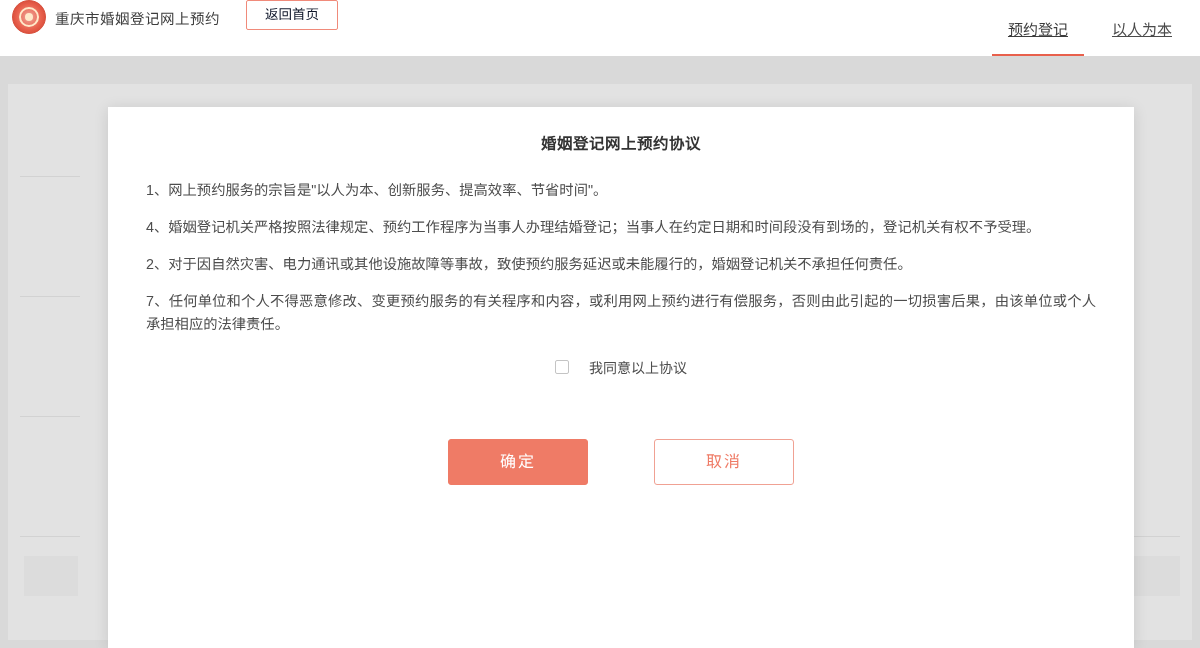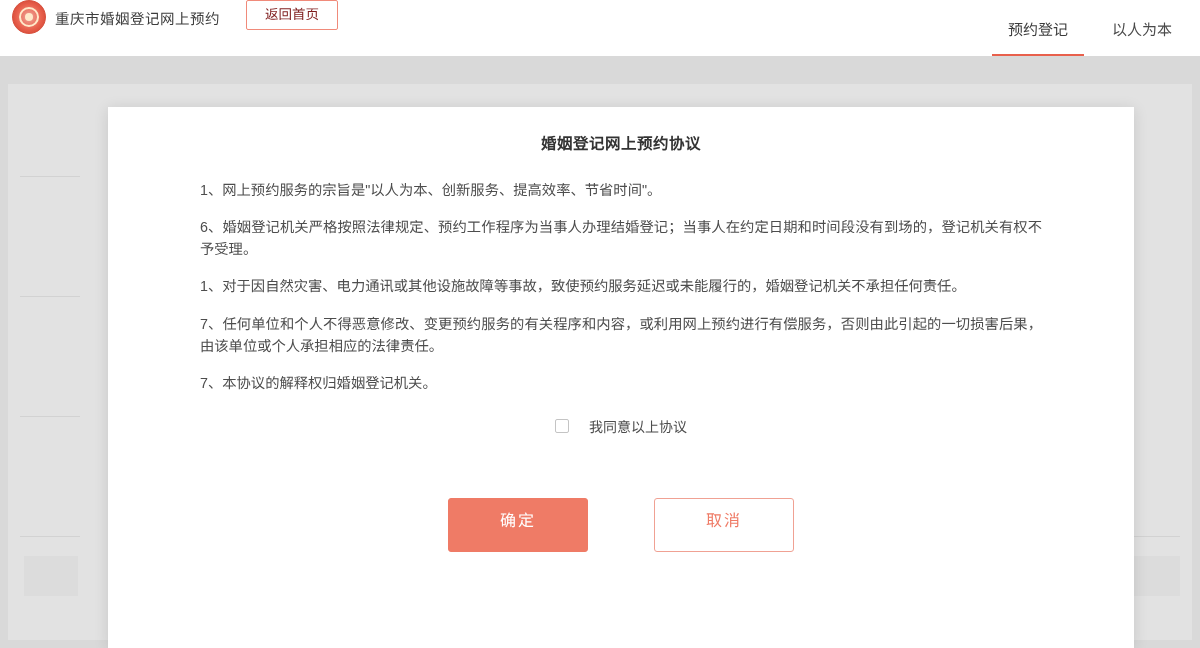--- a/index.html
+++ b/index.html
@@ -62,21 +62,21 @@
   }
   .site-title {
     font-size: 14.5px;
     color: #3d3d3d;
     letter-spacing: 0.5px;
     white-space: nowrap;
   }
   .home-btn {
     margin-left: 26px;
     border: 1px solid #f08a7a;
-    color: #7f1d1d;
+    color: #0f172a;
     background: #ffffff;
     font-size: 13.5px;
     padding: 6px 18px;
     border-radius: 2px;
     line-height: 1.2;
     cursor: pointer;
     white-space: nowrap;
   }
   .nav {
     margin-left: auto;
@@ -87,20 +87,21 @@
   }
   .nav-item {
     display: flex;
     align-items: center;
     padding: 0 22px;
     font-size: 15px;
     color: #4a4a4a;
     cursor: pointer;
     position: relative;
     white-space: nowrap;
+    text-decoration: underline;
   }
   .nav-item.active { color: #3b3b3b; }
   .nav-item.active::after {
     content: "";
     position: absolute;
     left: 6px; right: 6px; bottom: 0;
     height: 2px;
     background: #e8604c;
   }
 
@@ -130,21 +131,21 @@
   
   .modal {
     position: absolute;
     left: 108px;
     top: 107px;
     width: 1026px;
     height: 541px;
     background: #ffffff;
     box-shadow: 0 2px 14px rgba(0,0,0,0.12);
     z-index: 20;
-    padding: 0 92px;
+    padding: 0 38px;
   }
   .modal-title {
     text-align: center;
     font-size: 15.5px;
     color: #333333;
     font-weight: bold;
     padding-top: 24px;
     letter-spacing: 0.5px;
   }
   .terms {
@@ -179,21 +180,21 @@
     white-space: nowrap;
   }
   .actions {
     margin-top: 62px;
     display: flex;
     justify-content: center;
     gap: 26px;
   }
   .btn {
     width: 140px;
-    height: 54px;
+    height: 46px;
     font-size: 16px;
     border-radius: 3px;
     cursor: pointer;
     line-height: 44px;
     text-align: center;
     letter-spacing: 2px;
   }
   .btn-primary {
     background: #ef7b66;
     color: #ffffff;
@@ -232,24 +233,23 @@
     <div class="ghost-line" style="left:1120px; top:480px; width:60px;"></div>
     <div class="ghost-block" style="left:24px; top:500px; width:54px; height:40px;"></div>
     <div class="ghost-block" style="left:1126px; top:500px; width:54px; height:40px;"></div>
   </div>
 
   <div class="modal">
     <div class="modal-title">婚姻登记网上预约协议</div>
 
     <div class="terms">
       <div class="term">1、网上预约服务的宗旨是"以人为本、创新服务、提高效率、节省时间"。</div>
-      <div class="term">6、婚姻登记机关严格按照法律规定、预约工作程序为当事人办理结婚登记；当事人在约定日期和时间段没有到场的，登记机关有权不予受理。</div>
-      <div class="term">1、对于因自然灾害、电力通讯或其他设施故障等事故，致使预约服务延迟或未能履行的，婚姻登记机关不承担任何责任。</div>
+      <div class="term">4、婚姻登记机关严格按照法律规定、预约工作程序为当事人办理结婚登记；当事人在约定日期和时间段没有到场的，登记机关有权不予受理。</div>
+      <div class="term">2、对于因自然灾害、电力通讯或其他设施故障等事故，致使预约服务延迟或未能履行的，婚姻登记机关不承担任何责任。</div>
       <div class="term">7、任何单位和个人不得恶意修改、变更预约服务的有关程序和内容，或利用网上预约进行有偿服务，否则由此引起的一切损害后果，由该单位或个人承担相应的法律责任。</div>
-      <div class="term">7、本协议的解释权归婚姻登记机关。</div>
     </div>
 
     <div class="agree-row">
       <div class="checkbox"></div>
       <div class="agree-label">我同意以上协议</div>
     </div>
 
     <div class="actions">
       <div class="btn btn-primary">确定</div>
       <div class="btn btn-ghost">取消</div>

